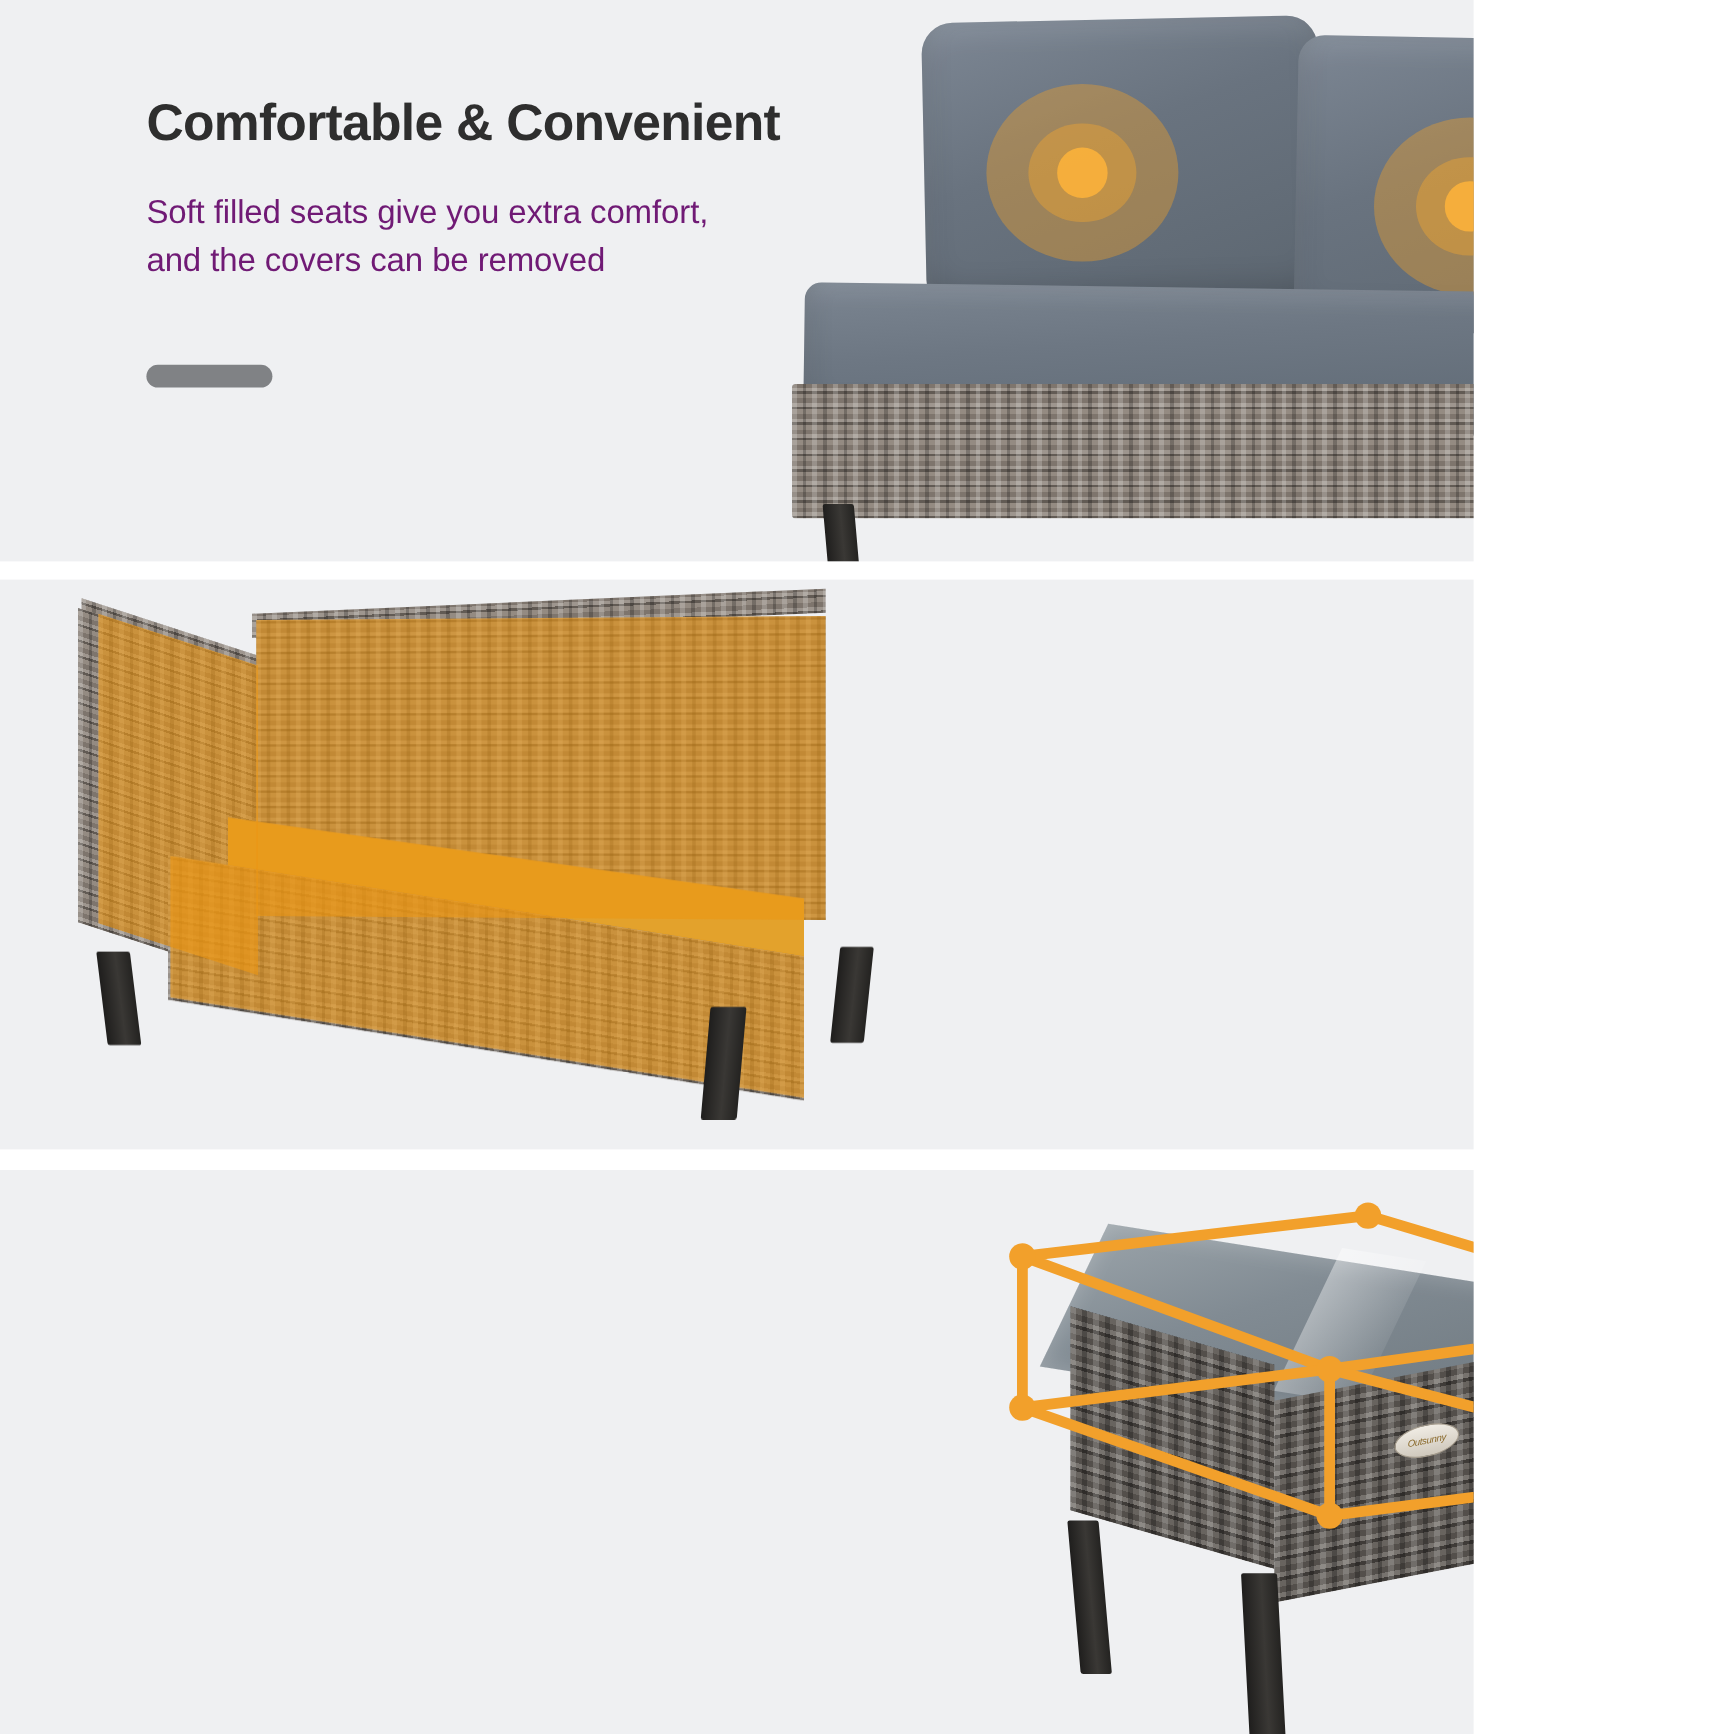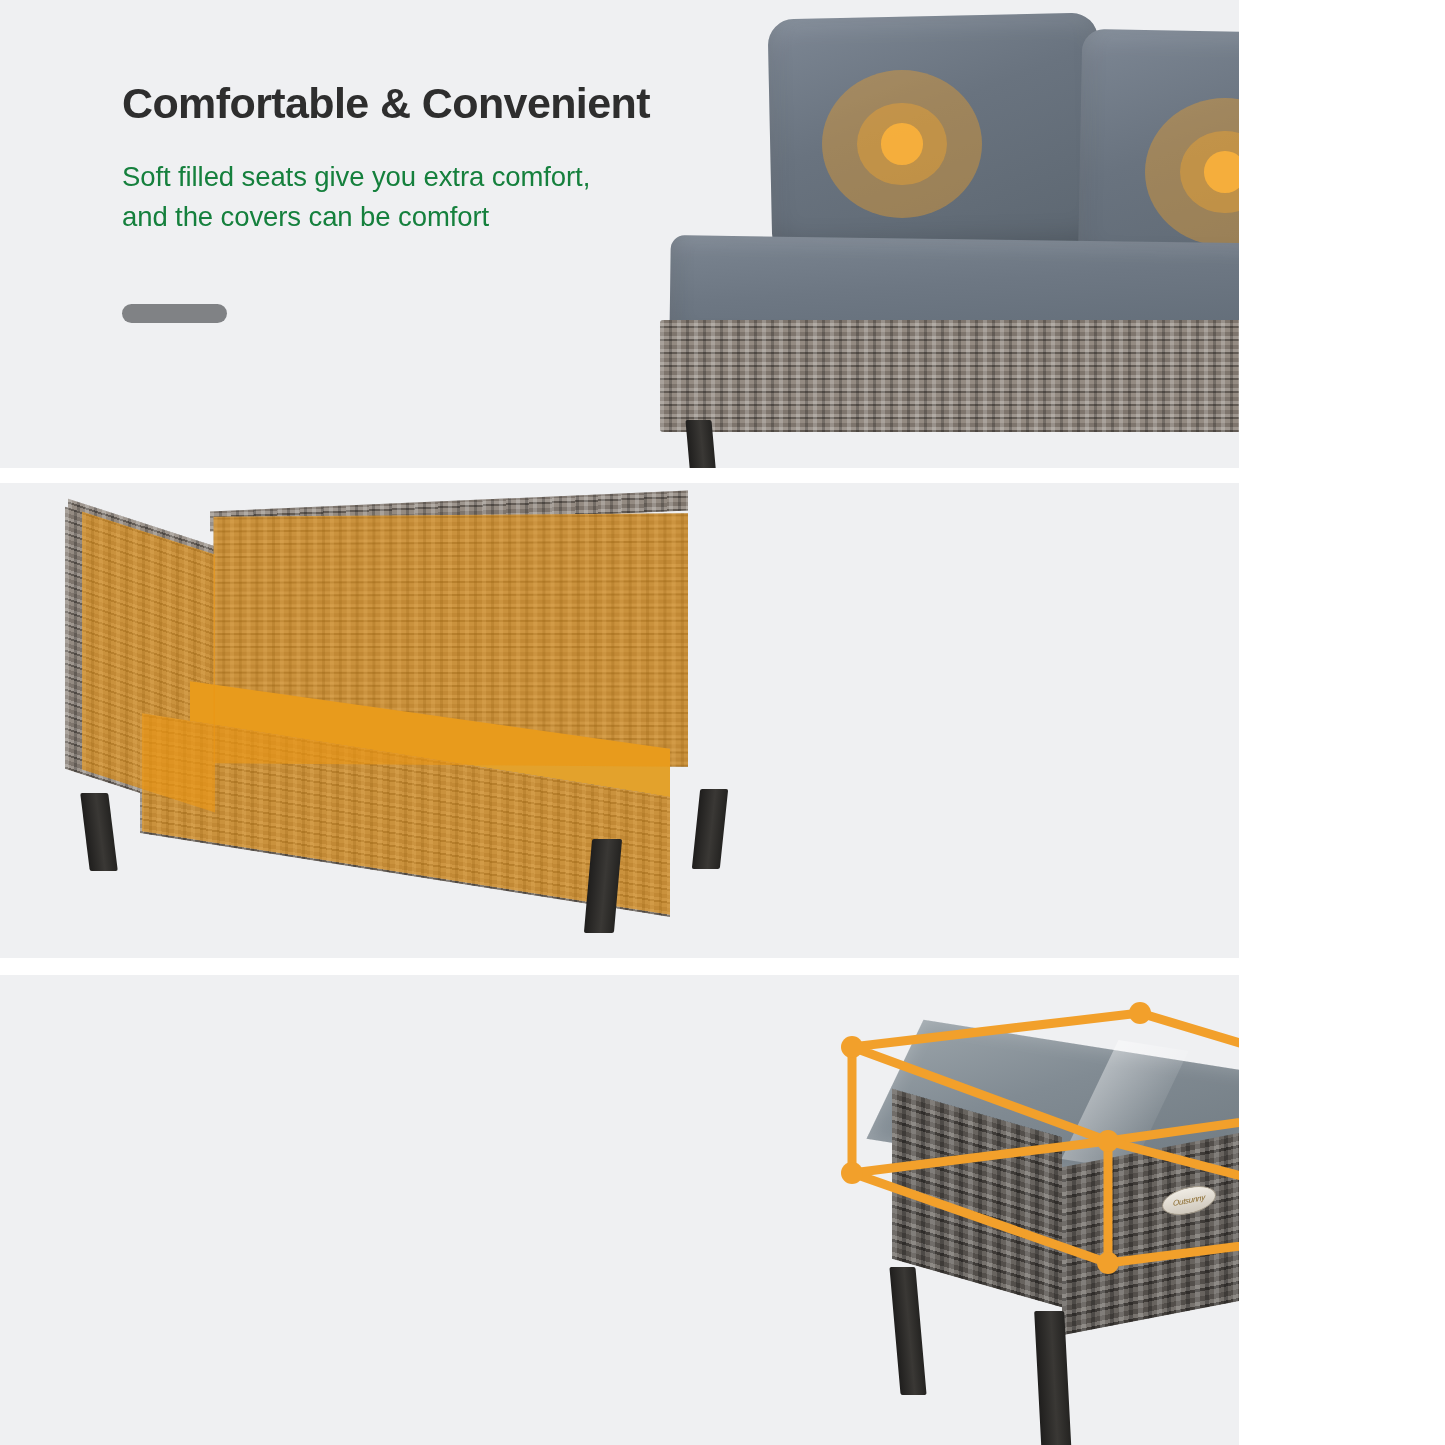--- a/index.html
+++ b/index.html
@@ -1,38 +1,38 @@
 <!DOCTYPE html>
 <html><head>
 <meta charset="utf-8">
 <style>
   html,body{margin:0;padding:0;background:#ffffff;}
   body{font-family:"Liberation Sans","DejaVu Sans",sans-serif;}
 
   .page{position:relative;width:1445px;height:1445px;background:#ffffff;overflow:hidden;}
 
   
-  .panel{position:absolute;left:0;width:1228px;background:#eff0f2;overflow:hidden;padding-left:11px;}
+  .panel{position:absolute;left:0;width:1228px;background:#eff0f2;overflow:hidden;}
   #panel-1{top:0;height:468px;}
   #panel-2{top:483px;height:475px;}
   #panel-3{top:975px;height:470px;}
 
   .divider{position:absolute;left:0;width:1445px;background:#ffffff;}
   #divider-1{top:468px;height:15px;}
   #divider-2{top:958px;height:17px;}
 
   
   .textblock{position:absolute;}
   .feature-title{
     font-size:43px;font-weight:bold;color:#2e2e2e;
     letter-spacing:-0.6px;margin:0 0 30px 0;line-height:1.1;
     white-space:nowrap;
   }
   .feature-body{
-    font-size:27.5px;color:#15803d;line-height:1.46;margin:0;
+    font-size:27.5px;color:#701a75;line-height:1.46;margin:0;
     letter-spacing:-0.1px;
   }
   .feature-body span{display:block;}
   .pill{
     width:105px;height:19px;border-radius:10px;background:#808285;
   }
 
   #text-1{left:122px;top:80px;}
   #text-1 .pill{margin-top:66px;}
 
@@ -220,21 +220,21 @@
       <div id="sofa-base" class="wicker"></div>
       <div id="sofa-arm-top" class="wicker"></div>
       <div id="sofa-arm" class="wicker"></div>
       <div class="leg" id="leg-1"></div>
     </div>
 
     <div class="textblock" id="text-1">
       <h2 class="feature-title">Comfortable &amp; Convenient</h2>
       <p class="feature-body">
         <span>Soft filled seats give you extra comfort,</span>
-        <span>and the covers can be comfort</span>
+        <span>and the covers can be removed</span>
       </p>
       <div class="pill"></div>
     </div>
   </div>
 
   <div class="divider" id="divider-1"></div>
 
   <div class="panel" id="panel-2">
 
     <div id="frame-photo">

